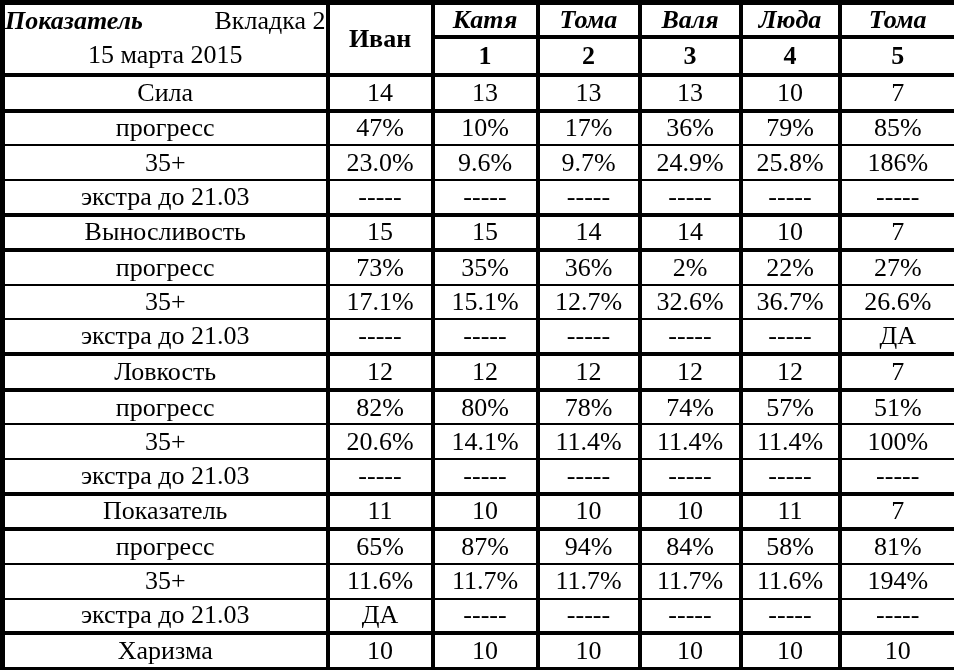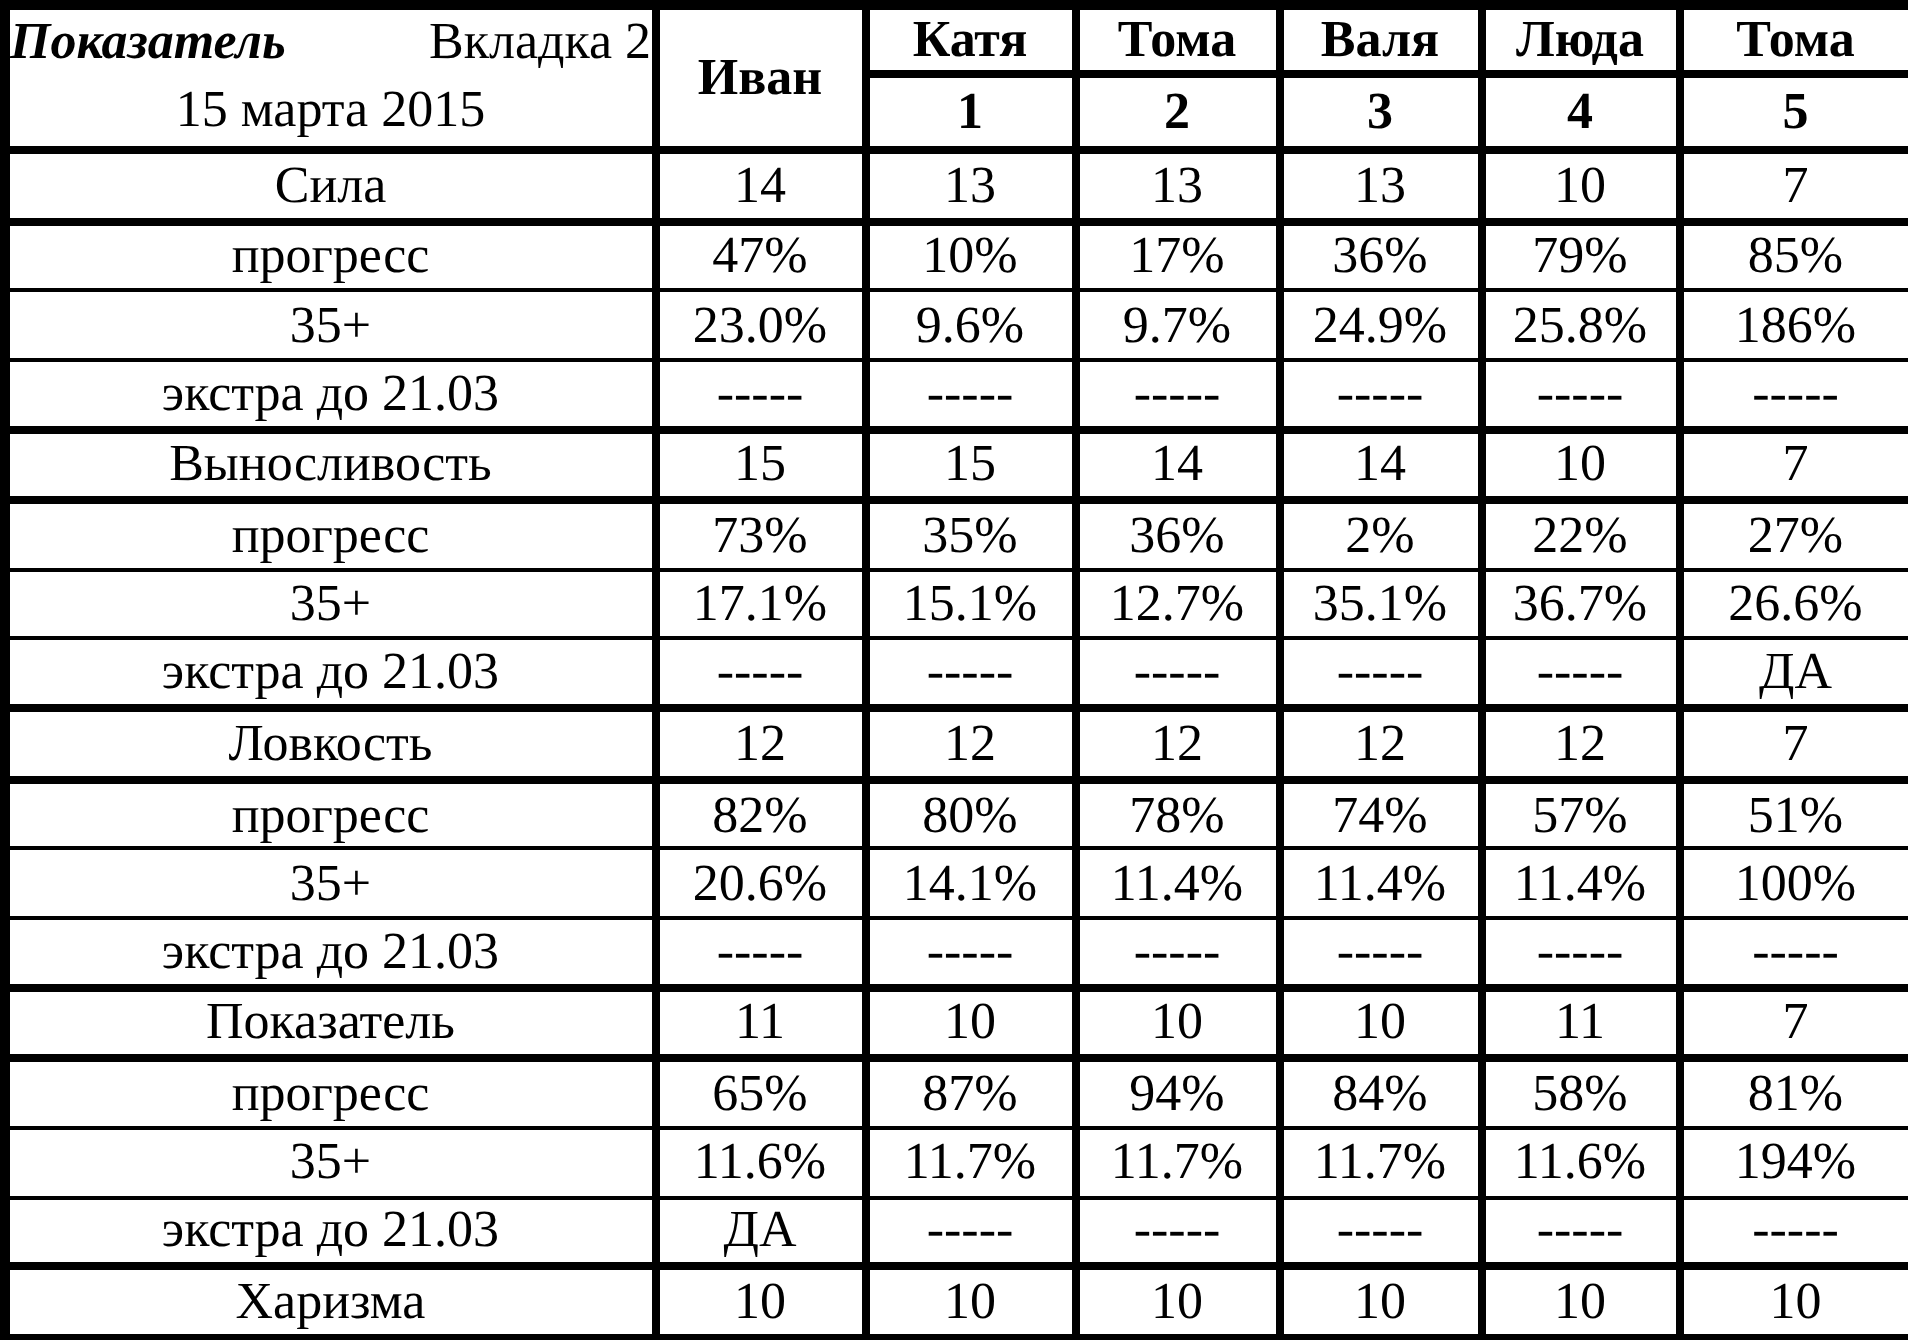--- a/index.html
+++ b/index.html
@@ -54,21 +54,21 @@
   .corner-title { font-weight: bold; font-style: italic; }
   .corner-tab   { font-weight: normal; }
   .corner-date  { line-height: 36px; font-weight: normal; }
 
   td.name-merged {
     vertical-align: top;
     line-height: 30px;
     font-weight: bold;
     padding-top: 2px;
   }
-  td.name-cell  { font-weight: bold; }
+  td.name-cell  { font-weight: bold; font-style: italic; }
   td.num-cell   { font-weight: bold; }
   td.section-name {
     text-align: left;
     padding-left: 9px;
     font-weight: normal;
   }
   td.score-cell { font-weight: normal; }
   td.sub-label {
     text-align: right;
     padding-right: 7px;
@@ -167,21 +167,21 @@
           <td class="value-cell">36%</td>
           <td class="value-cell">2%</td>
           <td class="value-cell">22%</td>
           <td class="value-cell">27%</td>
         </tr>
         <tr class="subrow">
           <td class="sub-label">35+</td>
           <td class="value-cell">17.1%</td>
           <td class="value-cell">15.1%</td>
           <td class="value-cell">12.7%</td>
-          <td class="value-cell">35.1%</td>
+          <td class="value-cell">32.6%</td>
           <td class="value-cell">36.7%</td>
           <td class="value-cell">26.6%</td>
         </tr>
         <tr class="subrow">
           <td class="sub-label">экстра до 21.03</td>
           <td class="value-cell">-----</td>
           <td class="value-cell">-----</td>
           <td class="value-cell">-----</td>
           <td class="value-cell">-----</td>
           <td class="value-cell">-----</td>

